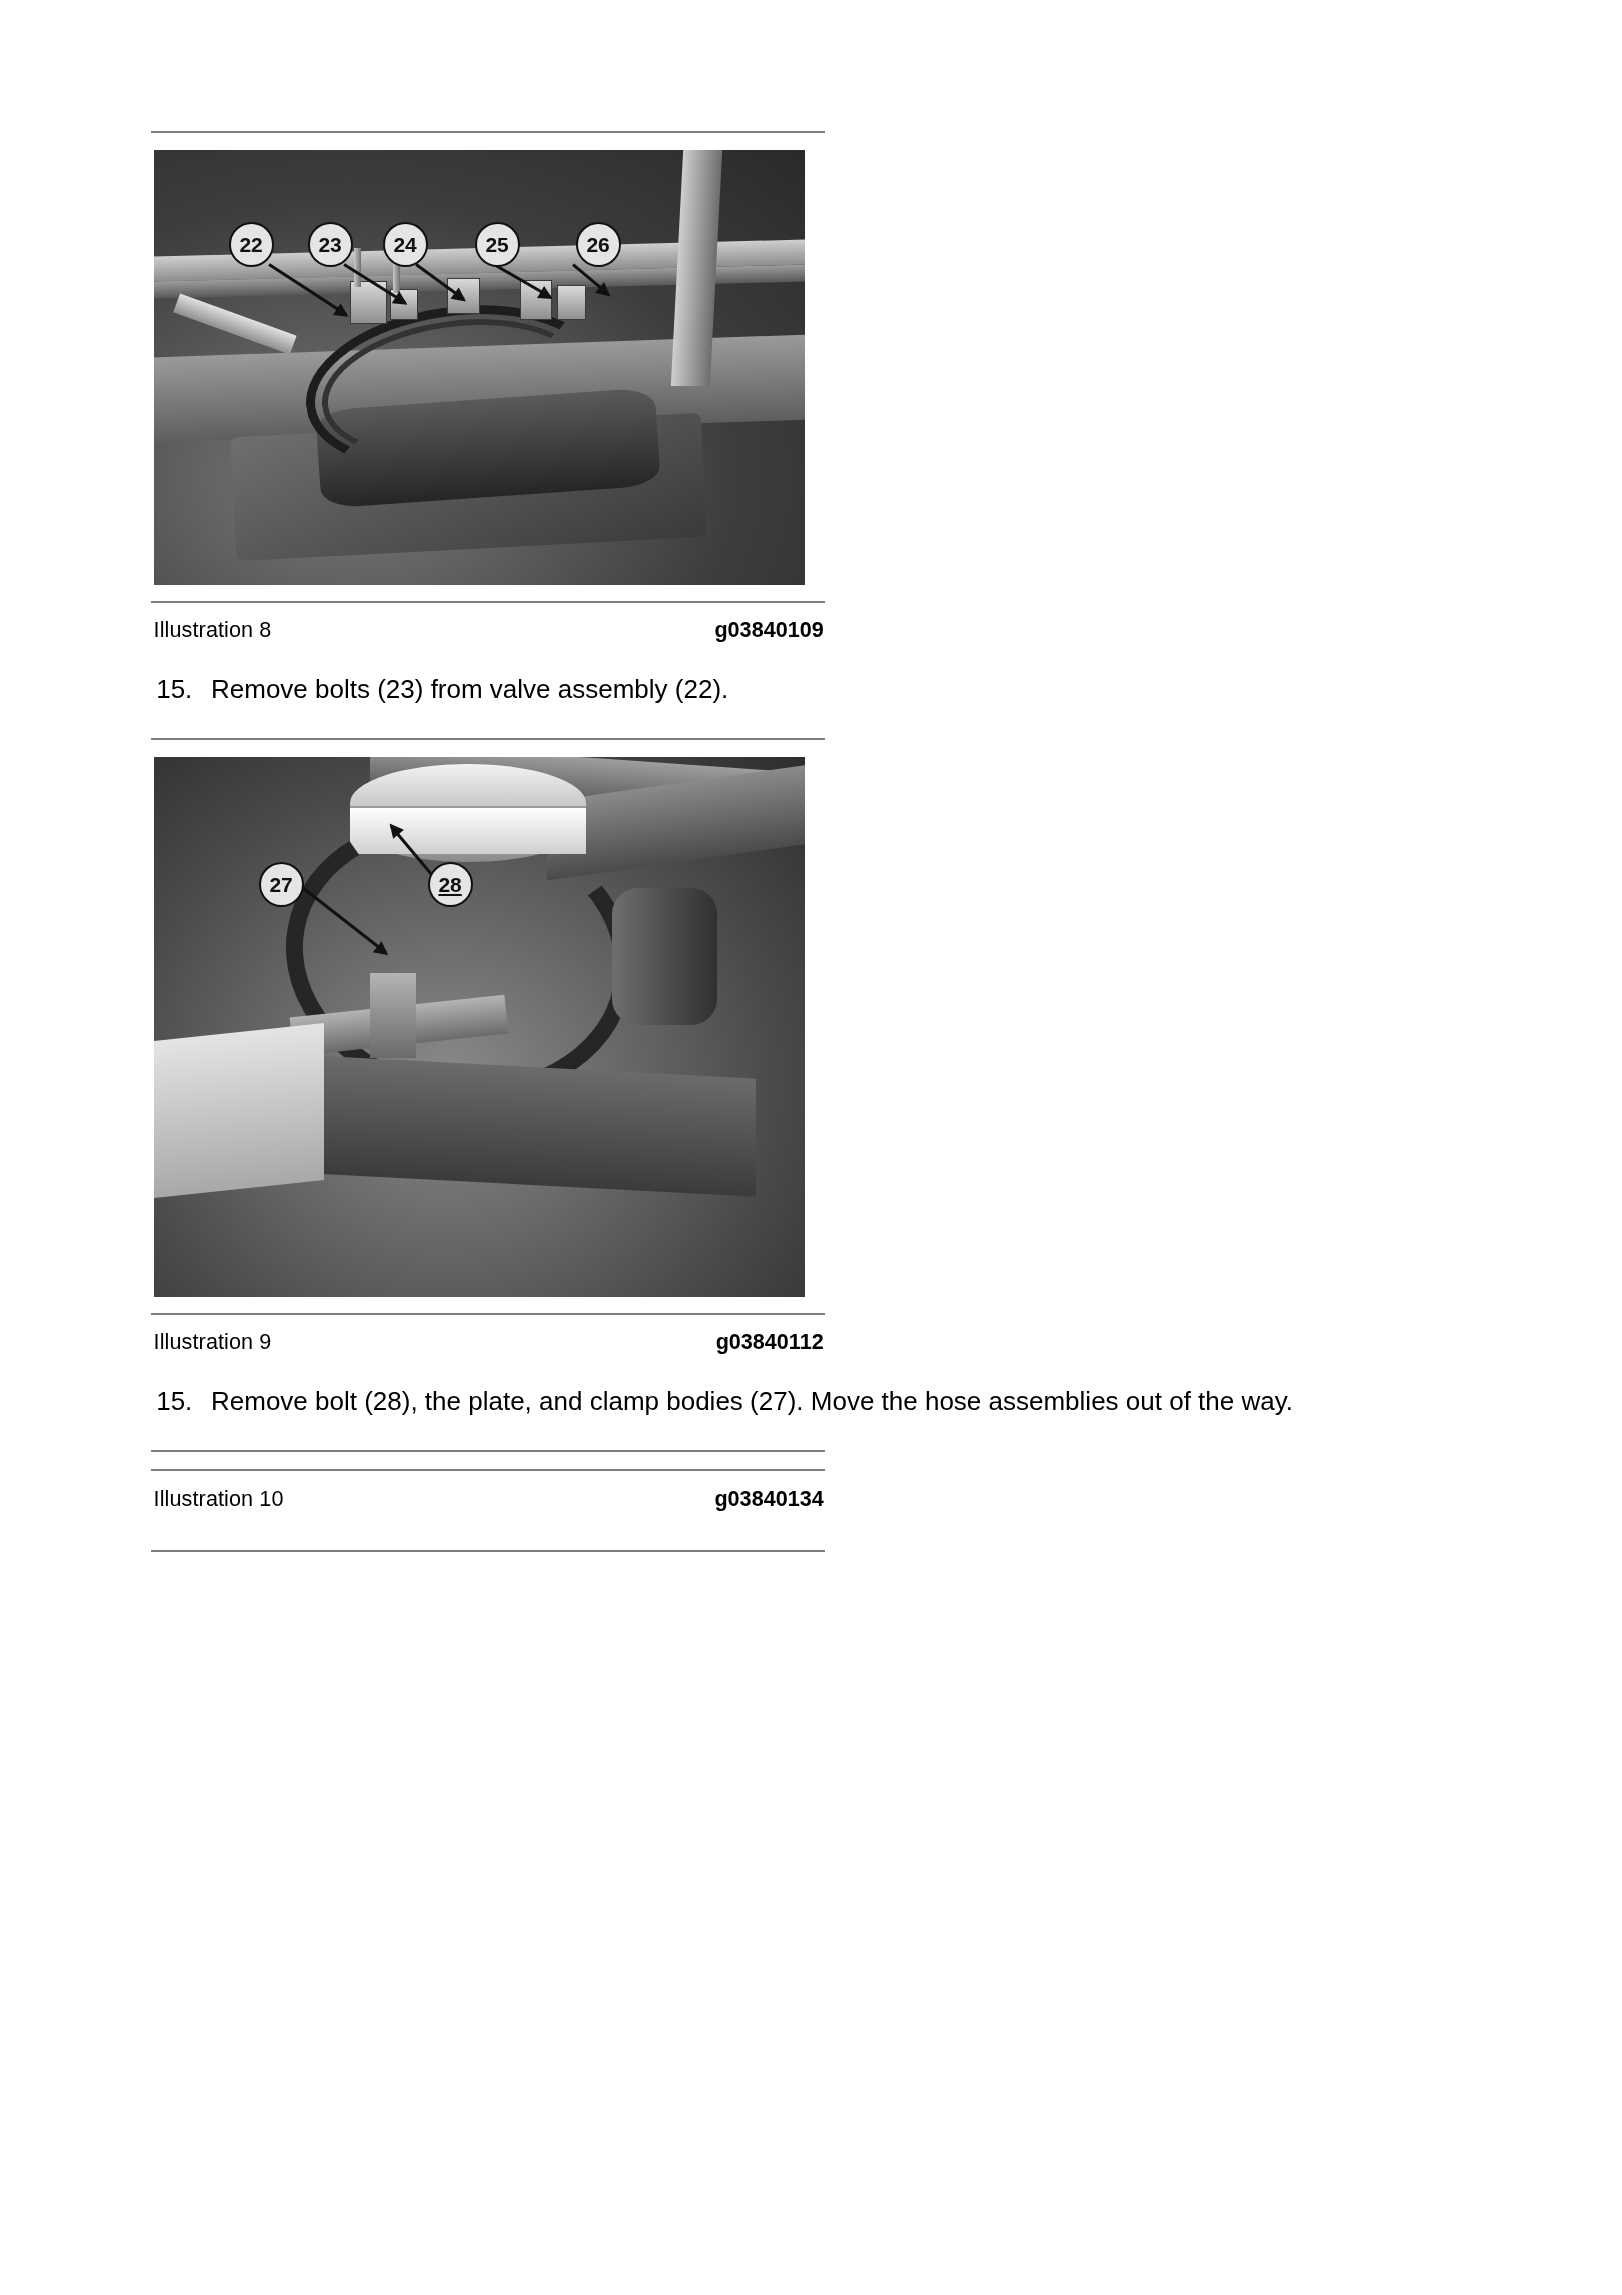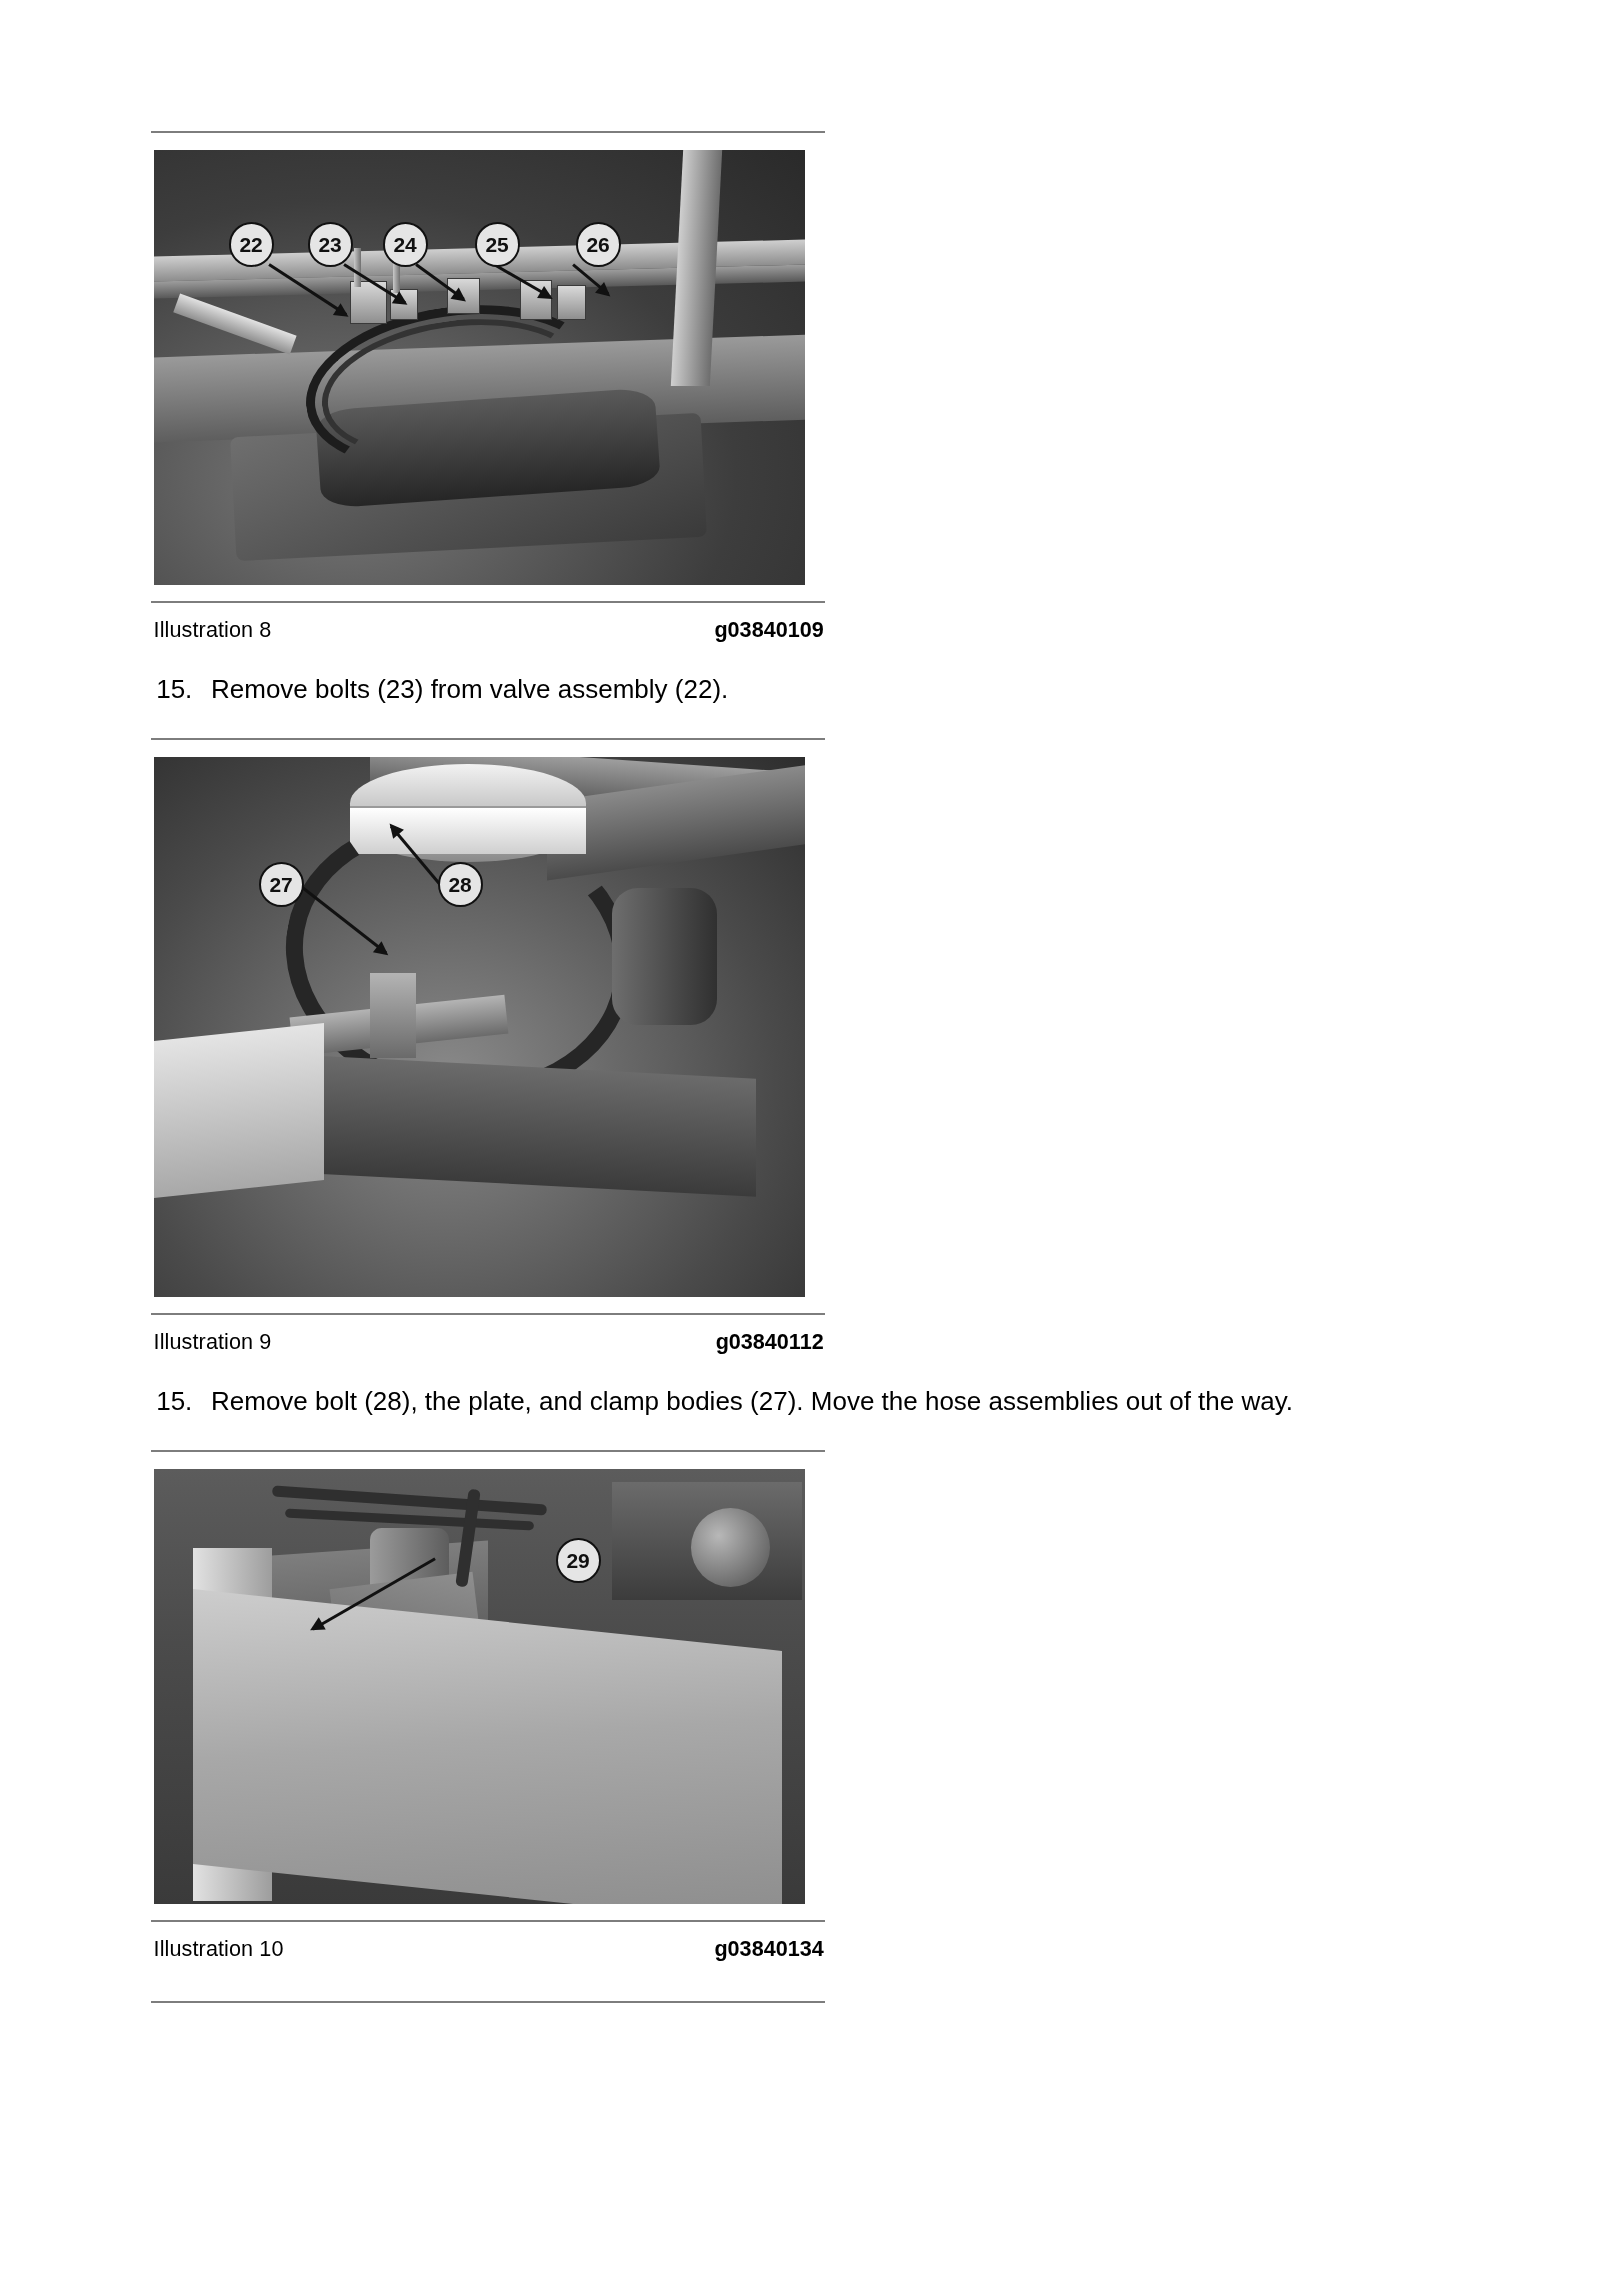--- a/index.html
+++ b/index.html
@@ -360,65 +360,41 @@
 
             <div class="metal" style="left:458px;top:131px;width:105px;height:137px;border-radius:26px;background:linear-gradient(90deg,#6e6e6e,#303030);"></div>
 
             <div class="deck"></div>
             <div class="metal" style="left:0;top:275px;width:170px;height:157px;background:linear-gradient(180deg,#e4e4e4,#a8a8a8);transform:skewY(-6deg);"></div>
 
             <div class="leader" style="left:147px;top:128px;width:108px;transform:rotate(38deg);"></div>
             <div class="leader" style="left:288px;top:128px;width:79px;transform:rotate(-130deg);"></div>
 
             <div class="callout" style="left:105px;top:105px;">27</div>
-            <div class="callout" style="left:284px;top:105px;">28</div>
+            <div class="callout" style="left:274px;top:105px;text-decoration:underline;">28</div>
           </div>
         </div>
       </div>
 
       <div class="rule bottom"></div>
 
       <div class="caption">
         <span class="left">Illustration 9</span>
         <span class="right">g03840112</span>
       </div>
     </div>
 
     <div class="step">
       <div class="num">15.</div>
       <div class="txt">Remove bolt (28), the plate, and clamp bodies (27). Move the hose assemblies out of the way.</div>
     </div>
 
     <div class="figure" style="margin-top:31px;">
       <div class="rule top"></div>
 
-      <div class="photo-wrap">
-        <div class="photo ill10">
-          <div class="scene">
-            <div class="bg"></div>
-
-            <div class="sideplate"></div>
-            <div class="box"></div>
-            <div class="cyl"></div>
-            <div class="shadepanel"></div>
-
-            <div class="pipe" style="left:118px;top:26px;width:275px;height:10.5px;transform:rotate(4deg);"></div>
-            <div class="pipe" style="left:131px;top:46px;width:249px;height:9.2px;transform:rotate(3deg);"></div>
-            <div class="pipe" style="left:308px;top:19.6px;width:11.8px;height:98px;transform:rotate(8deg);"></div>
-
-            <div class="metal" style="left:458px;top:13px;width:190px;height:118px;background:linear-gradient(180deg,#6b6b6b,#3c3c3c);"></div>
-            <div class="metal" style="left:537px;top:39px;width:79px;height:79px;border-radius:50%;background:radial-gradient(circle at 35% 35%,#b8b8b8,#4c4c4c);"></div>
-
-            <div class="bigplate"></div>
-
-            <div class="leader" style="left:281px;top:88px;width:141px;transform:rotate(150deg);"></div>
-            <div class="callout" style="left:402px;top:69px;">29</div>
-          </div>
-        </div>
-      </div>
 
       <div class="rule bottom"></div>
 
       <div class="caption">
         <span class="left">Illustration 10</span>
         <span class="right">g03840134</span>
       </div>
 
       <div class="rule" style="margin-top:39px;"></div>
     </div>

